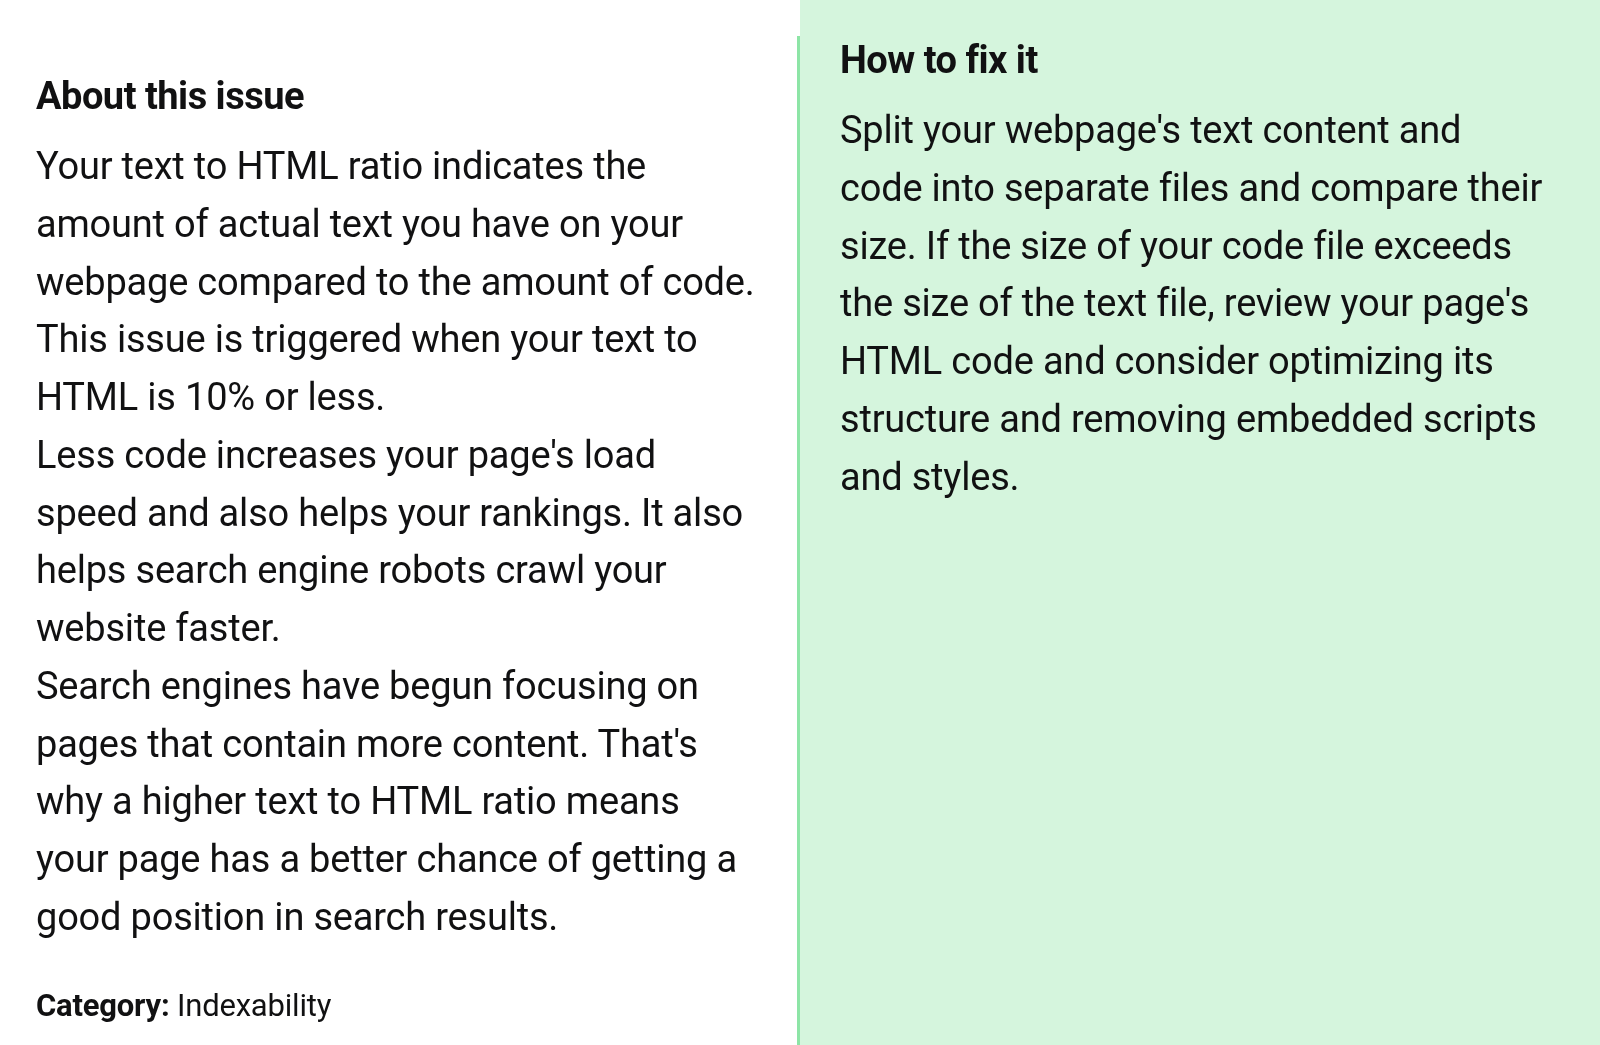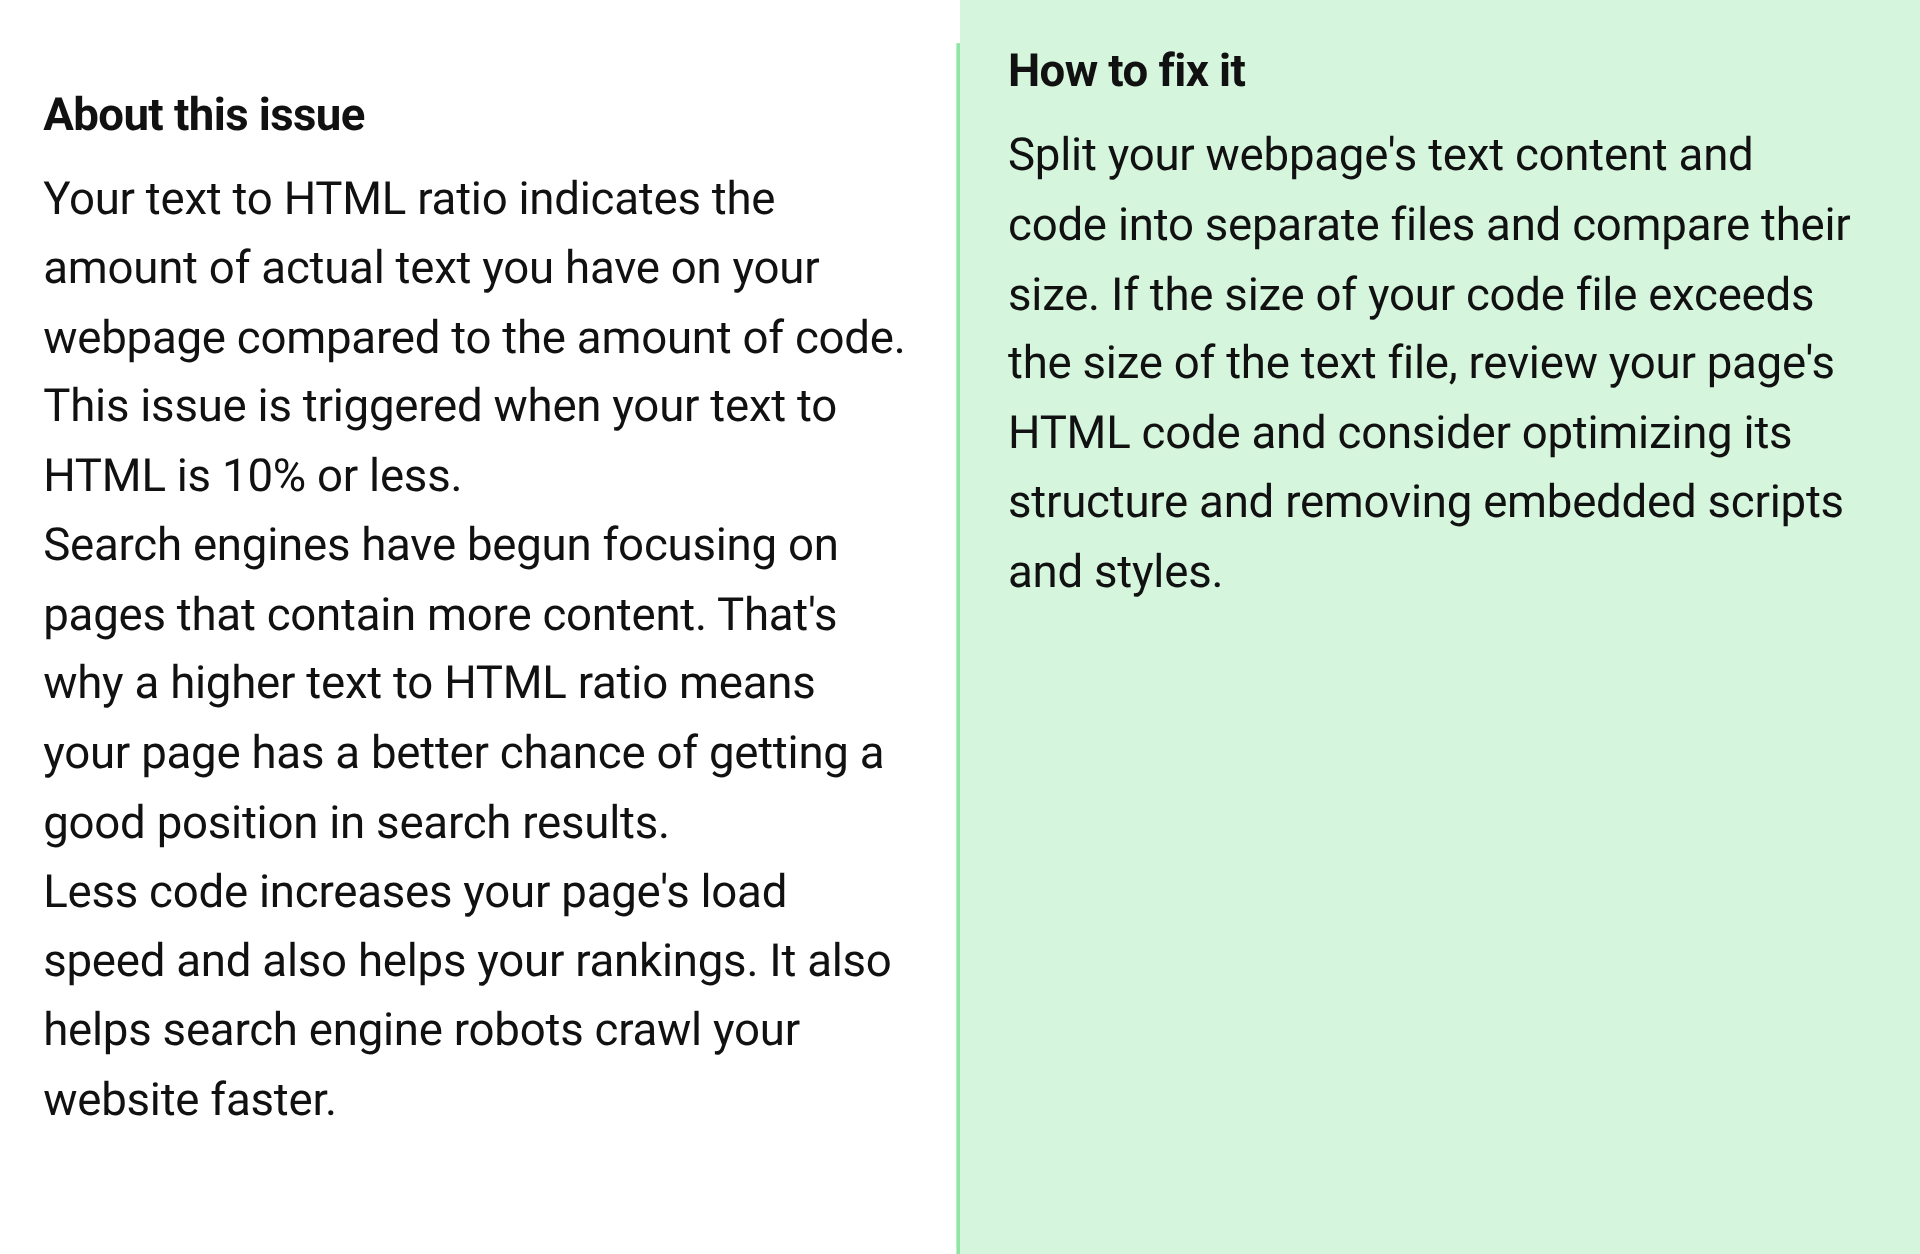--- a/index.html
+++ b/index.html
@@ -59,21 +59,24 @@
     }
   </style>
 </head>
 <body>
 
 <div class="container">
   <div class="left-panel">
     <h2 class="heading">About this issue</h2>
     <div class="body-text">
       <span class="para">Your text to HTML ratio indicates the amount of actual text you have on your webpage compared to the amount of code. This issue is triggered when your text to HTML is 10% or less.</span>
+      <span class="para">Less code increases your page's load speed and also helps your rankings. It also helps search engine robots crawl your website faster.</span>
       <span class="para">Search engines have begun focusing on pages that contain more content. That's why a higher text to HTML ratio means your page has a better chance of getting a good position in search results.</span>
-      <span class="para">Less code increases your page's load speed and also helps your rankings. It also helps search engine robots crawl your website faster.</span>
+    </div>
+    <div class="category-line">
+      <span class="category-label">Category: </span><span>Indexability</span>
     </div>
   </div>
   <div class="right-panel">
     <h2 class="heading">How to fix it</h2>
     <div class="body-text">Split your webpage's text content and code into separate files and compare their size. If the size of your code file exceeds the size of the text file, review your page's HTML code and consider optimizing its structure and removing embedded scripts and styles.</div>
   </div>
 </div>
 
 </body></html>

